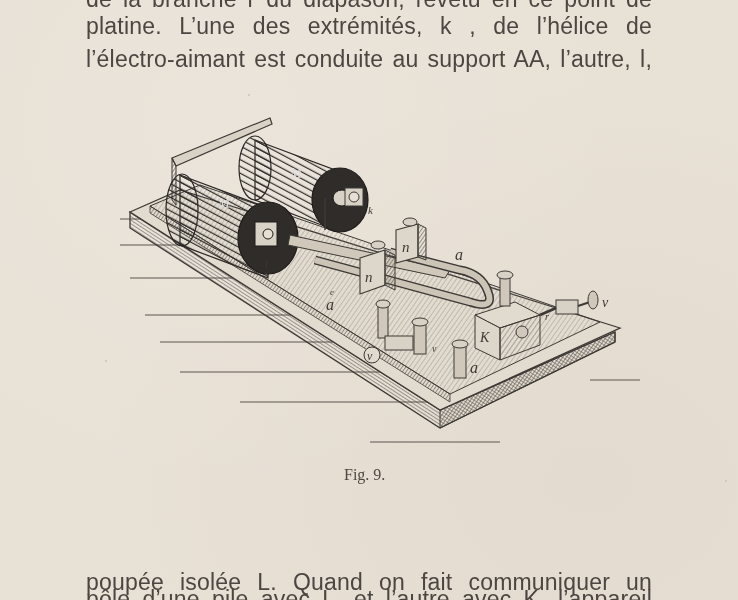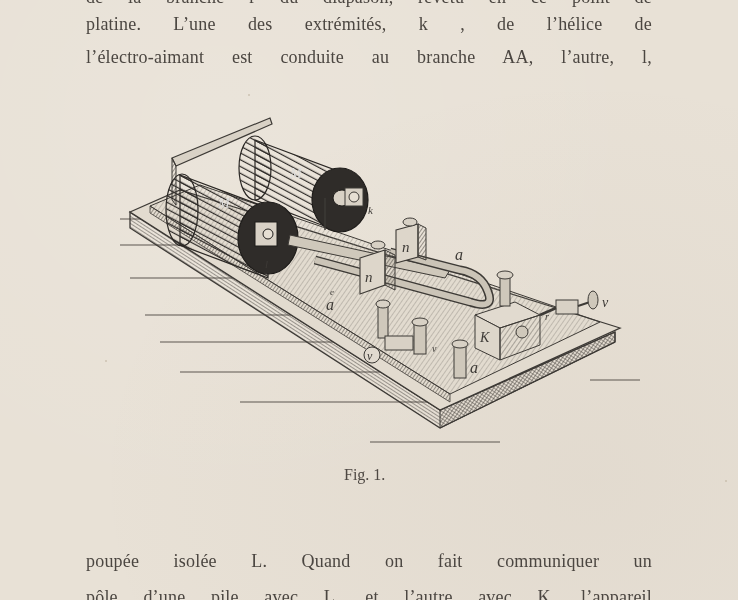--- a/index.html
+++ b/index.html
@@ -14,34 +14,34 @@
     position: absolute; inset: 0;
     background:
       radial-gradient(ellipse at 30% 20%, rgba(255,255,255,0.10), transparent 60%),
       radial-gradient(ellipse at 80% 80%, rgba(120,100,80,0.05), transparent 60%),
       #e8e1d6;
   }
   .line {
     position: absolute;
     left: 86px;
     width: 566px;
-    font-size: 18px;
+    font-size: 23px;
     letter-spacing: 0.2px;
     white-space: nowrap;
     text-align: justify;
     text-align-last: justify;
     line-height: 1;
     color: #4b4641;
-    font-family: Liberation Serif, serif;
+    font-family: Liberation Sans, sans-serif;
   }
   .l0 { top: -12px; }
   .l1 { top: 15px; }
   .l2 { top: 48px; }
   .l3 { top: 521px; }
-  .l4 { top: 552px; }
+  .l4 { top: 571px; }
   .l5 { top: 588px; }
 
   .caption {
     position: absolute; left: 344px; top: 466px;
     font-size: 16px; color: #4e4843;
     font-family: "Liberation Serif", "DejaVu Serif", serif;
   }
   .figure {
     position: absolute; left: 120px; top: 110px;
     width: 520px; height: 340px;
@@ -54,21 +54,21 @@
 
 <div class="page">
 
   <div class="line l0">
     <span>de la branche r du diapason, revêtu en ce point de</span>
   </div>
   <div class="line l1">
     <span>platine. L’une des extrémités, k , de l’hélice de</span>
   </div>
   <div class="line l2">
-    <span>l’électro-aimant est conduite au branche AA, l’autre, l,</span>
+    <span>l’électro-aimant est conduite au support AA, l’autre, l,</span>
   </div>
 
   <div class="figure">
     <svg viewBox="0 0 520 340">
       <defs>
         <pattern id="hatch" width="3" height="3" patternUnits="userSpaceOnUse" patternTransform="rotate(35)">
           <line x1="0" y1="0" x2="0" y2="3" stroke="#5a554f" stroke-width="1.2"></line>
         </pattern>
         <pattern id="hatchLight" width="4" height="4" patternUnits="userSpaceOnUse" patternTransform="rotate(35)">
           <line x1="0" y1="0" x2="0" y2="4" stroke="#8a847c" stroke-width="0.8"></line>
@@ -176,21 +176,21 @@
 
       <text x="335" y="150" font-size="16" font-style="italic" fill="#3d3a36" font-family="Liberation Serif, serif">a</text>
       <text x="206" y="200" font-size="16" font-style="italic" fill="#3d3a36" font-family="Liberation Serif, serif">a</text>
       <text x="350" y="263" font-size="16" font-style="italic" fill="#3d3a36" font-family="Liberation Serif, serif">a</text>
       <text x="248" y="104" font-size="11" font-style="italic" fill="#3d3a36" font-family="Liberation Serif, serif">k</text>
       <text x="145" y="158" font-size="11" font-style="italic" fill="#3d3a36" font-family="Liberation Serif, serif">l</text>
       <text x="210" y="185" font-size="9" font-style="italic" fill="#3d3a36" font-family="Liberation Serif, serif">e</text>
     </svg>
   </div>
 
-  <div class="caption">Fig. 1.</div>
+  <div class="caption">Fig. 9.</div>
 
   <div class="line l4">
     <span>poupée isolée L. Quand on fait communiquer un</span>
   </div>
   <div class="line l5">
     <span>pôle d’une pile avec L, et l’autre avec K, l’appareil</span>
   </div>
 
   <div class="speck" style="left:248px;top:94px"></div>
   <div class="speck" style="left:105px;top:360px"></div>

